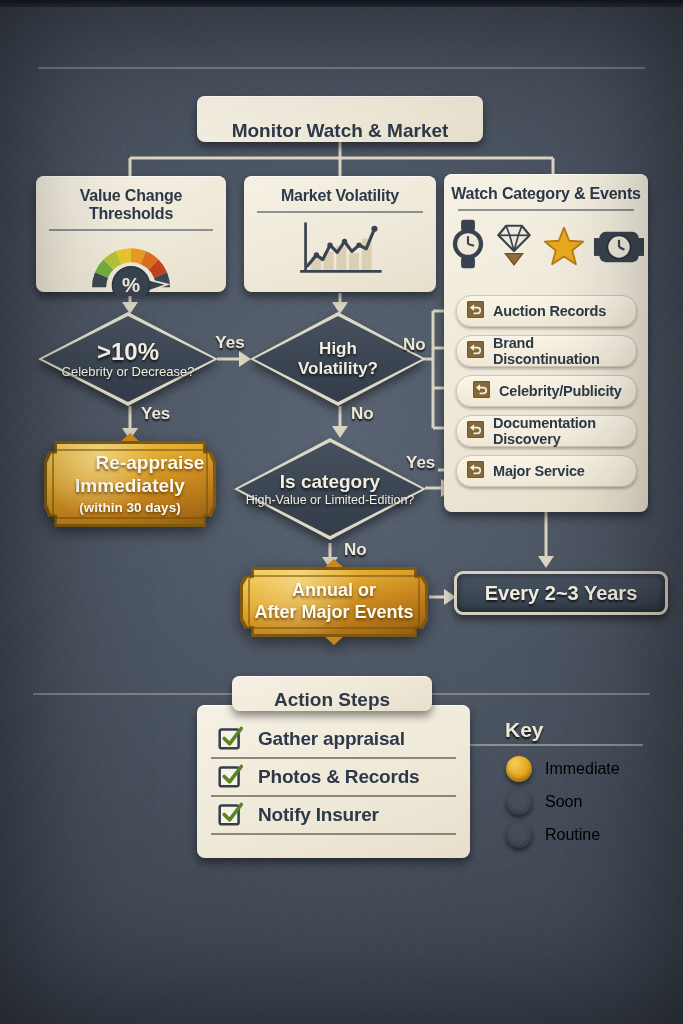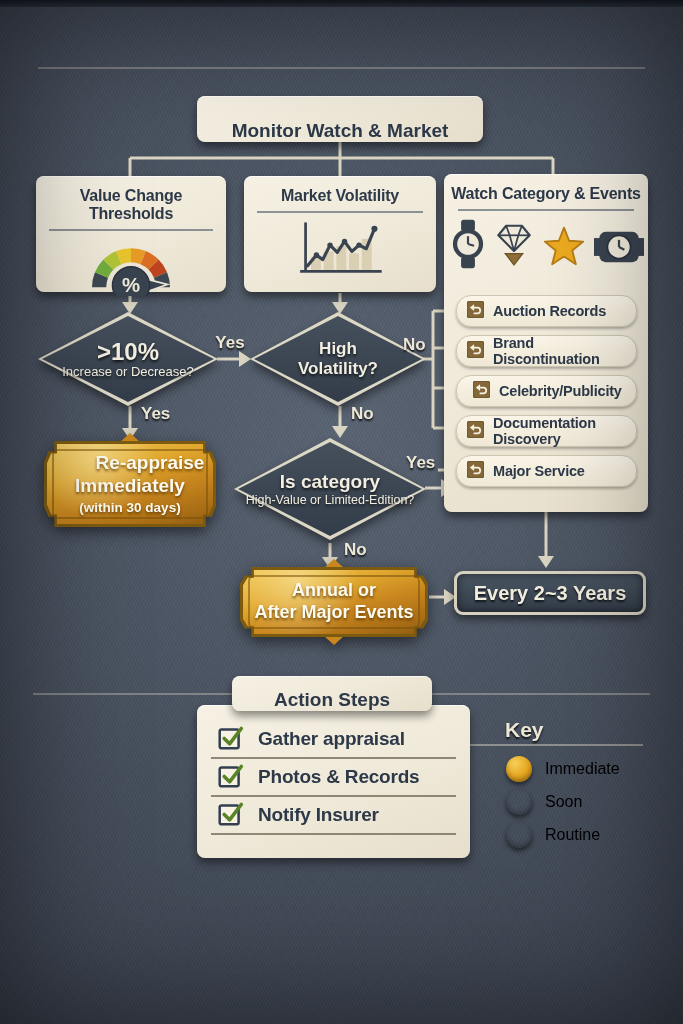--- a/index.html
+++ b/index.html
@@ -50,21 +50,21 @@
     justify-content:center;color:#fdfaf0;font-weight:bold;
     text-shadow:0 2px 3px rgba(90,55,0,.85);line-height:1.2;}
   .b-tab{position:absolute;width:20px;height:9px;background:#c8861e;
     clip-path:polygon(50% 0,100% 100%,0 100%);}
   
   .pill{position:absolute;left:12px;width:181px;height:32px;display:flex;align-items:center;
     gap:9px;padding-left:10px;box-sizing:border-box;background:linear-gradient(#faf5e8,#efe8d6);
     border:1px solid #cdc6b3;border-radius:15px;box-shadow:0 2px 3px rgba(0,0,0,.28);}
   .pill-label{font-size:14.5px;font-weight:bold;color:#2d3949;letter-spacing:-.2px;}
   
-  .routine{position:absolute;left:454px;top:571px;width:192px;height:44px;border-radius:9px;
+  .routine{position:absolute;left:454px;top:571px;width:214px;height:44px;border-radius:9px;
     background:linear-gradient(#4a5563,#333d49);border:3px solid #d6d0bf;box-sizing:border-box;
     box-shadow:0 4px 8px rgba(0,0,0,.5), inset 0 0 8px rgba(0,0,0,.55);
     display:flex;align-items:center;justify-content:center;color:#f1edde;font-size:20px;
     font-weight:bold;text-shadow:0 2px 2px rgba(0,0,0,.7);}
   
   .clabel{position:absolute;font-size:17px;font-weight:bold;color:#ece7d6;
     text-shadow:0 2px 2px rgba(0,0,0,.8);}
   
   .tab{left:232px;top:676px;width:200px;height:35px;font-size:19px;font-weight:bold;
     color:#2d3949;z-index:3;}
@@ -298,21 +298,21 @@
       <span class="pill-label">Major Service</span>
     </div>
   </div>
 
   
   <div class="diamond node" style="left:38px;top:312px;width:180px;height:94px;">
     <div class="d-outer"></div>
     <div class="d-inner"></div>
     <div class="d-text">
       <span style="font-size:24px;font-weight:bold;">&gt;10%</span>
-      <span style="font-size:13px;">Increase or Decrease?</span>
+      <span style="font-size:13px;">Celebrity or Decrease?</span>
     </div>
   </div>
 
   
   <div class="diamond node" style="left:250px;top:312px;width:176px;height:94px;">
     <div class="d-outer"></div>
     <div class="d-inner"></div>
     <div class="d-text" style="font-size:17px;font-weight:bold;">
       <span>High</span>
       <span>Volatility?</span>

